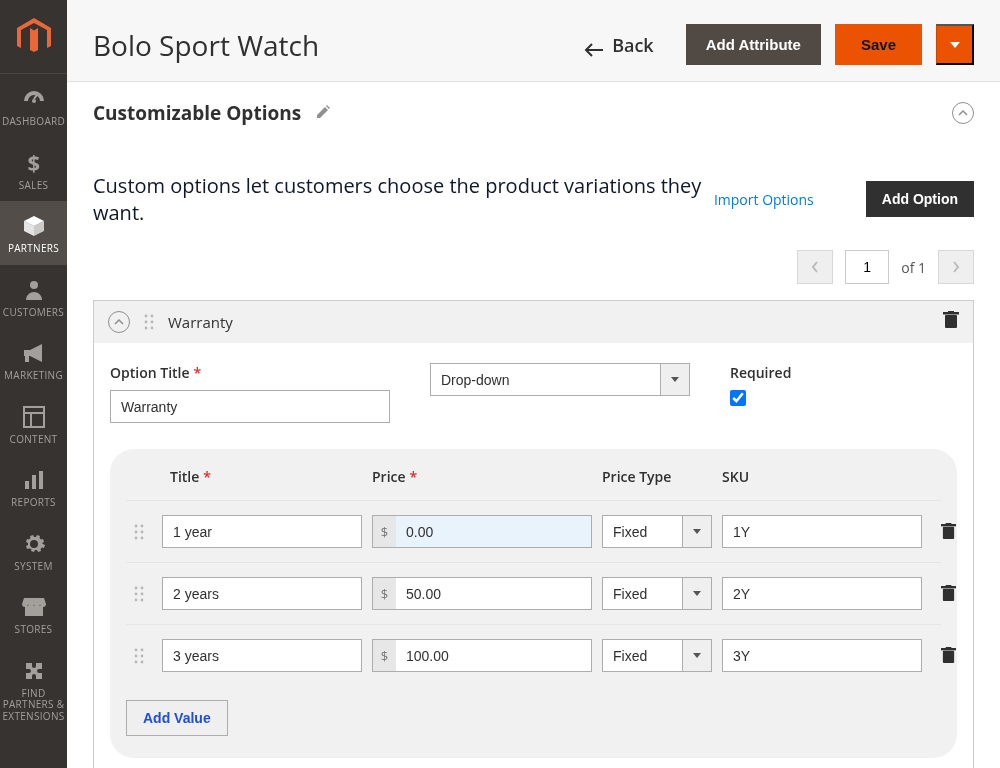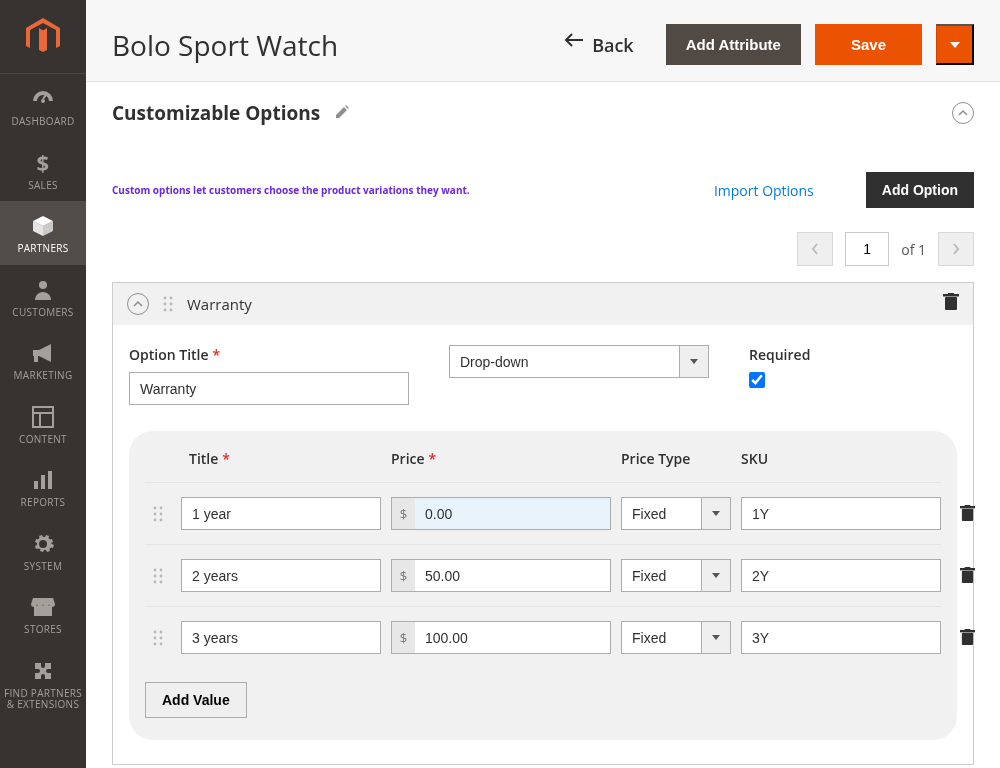--- a/index.html
+++ b/index.html
@@ -9,21 +9,21 @@
       color: #333;
       background: #fff;
       width: 1000px;
       height: 768px;
       overflow: hidden;
       display: flex;
     }
 
     
     .sidebar {
-      width: 86px;
+      width: 67px;
       background: #373330;
       display: flex;
       flex-direction: column;
       align-items: stretch;
       color: #aaa;
       flex-shrink: 0;
     }
     .sidebar .logo {
       height: 74px;
       display: flex;
@@ -78,43 +78,43 @@
       gap: 14px;
     }
     .page-title {
       font-size: 28px;
       font-weight: 400;
       color: #303030;
       flex: 1;
     }
     .back-link {
       display: flex;
-      align-items: flex-start;
+      align-items: flex-end;
       gap: 8px;
       font-size: 18px;
       font-weight: 600;
       color: #303030;
       cursor: pointer;
       margin-right: 18px;
     }
     .btn {
       border: none;
       padding: 12px 20px;
       font-size: 15px;
       font-weight: 600;
       cursor: pointer;
     }
     .btn-dark {
       background: #514943;
       color: #fff;
     }
     .btn-orange {
       background: #eb5202;
-      color: #ffffff;
-      padding: 12px 36px;
+      color: #0f172a;
+      padding: 12px 26px;
     }
     .btn-orange-arrow {
       background: #eb5202;
       color: #fff;
       width: 38px;
       padding: 0;
       display: flex;
       align-items: center;
       justify-content: center;
       border-left: 1px solid #cc4601;
@@ -152,24 +152,23 @@
       cursor: pointer;
     }
 
     .intro-row {
       display: flex;
       align-items: center;
       margin-top: 26px;
       margin-bottom: 24px;
     }
     .intro-text {
-      font-size: 10px;
-      color: #6d28d9;
+      font-size: 20px;
+      color: #0f172a;
       flex: 1;
-      font-weight: bold;
     }
     .link {
       color: #007bdb;
       cursor: pointer;
       margin-right: 16px;
       font-size: 14px;
     }
     .btn-add-option {
       background: #303030;
       color: #fff;
@@ -347,21 +346,21 @@
     .highlight .input-text { background: #e9f3fb; }
     .values-row .select-wrap { width: 100%; }
     .values-row .trash-cell { display: flex; justify-content: center; cursor: pointer; }
 
     .btn-add-value {
       margin-top: 14px;
       background: #efefef;
       border: 1px solid #adadad;
       font-size: 14px;
       font-weight: 600;
-      color: #000000;
+      color: #1d4ed8;
       padding: 9px 16px;
       cursor: pointer;
     }
   </style>
 </head>
 <body>
 
 <div class="sidebar">
   <div class="logo">
     <svg viewBox="0 0 34 38">

